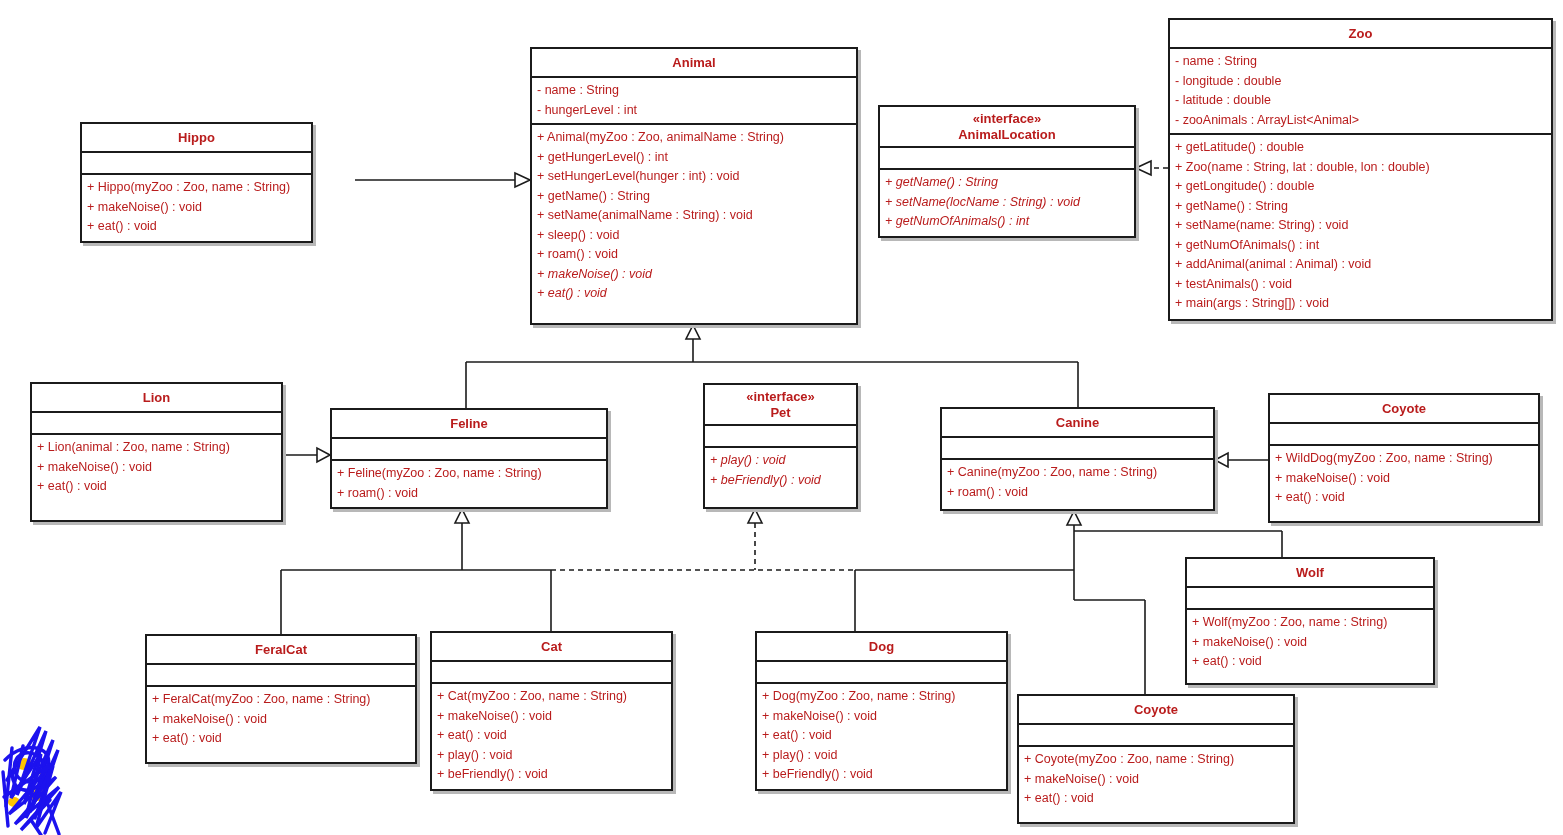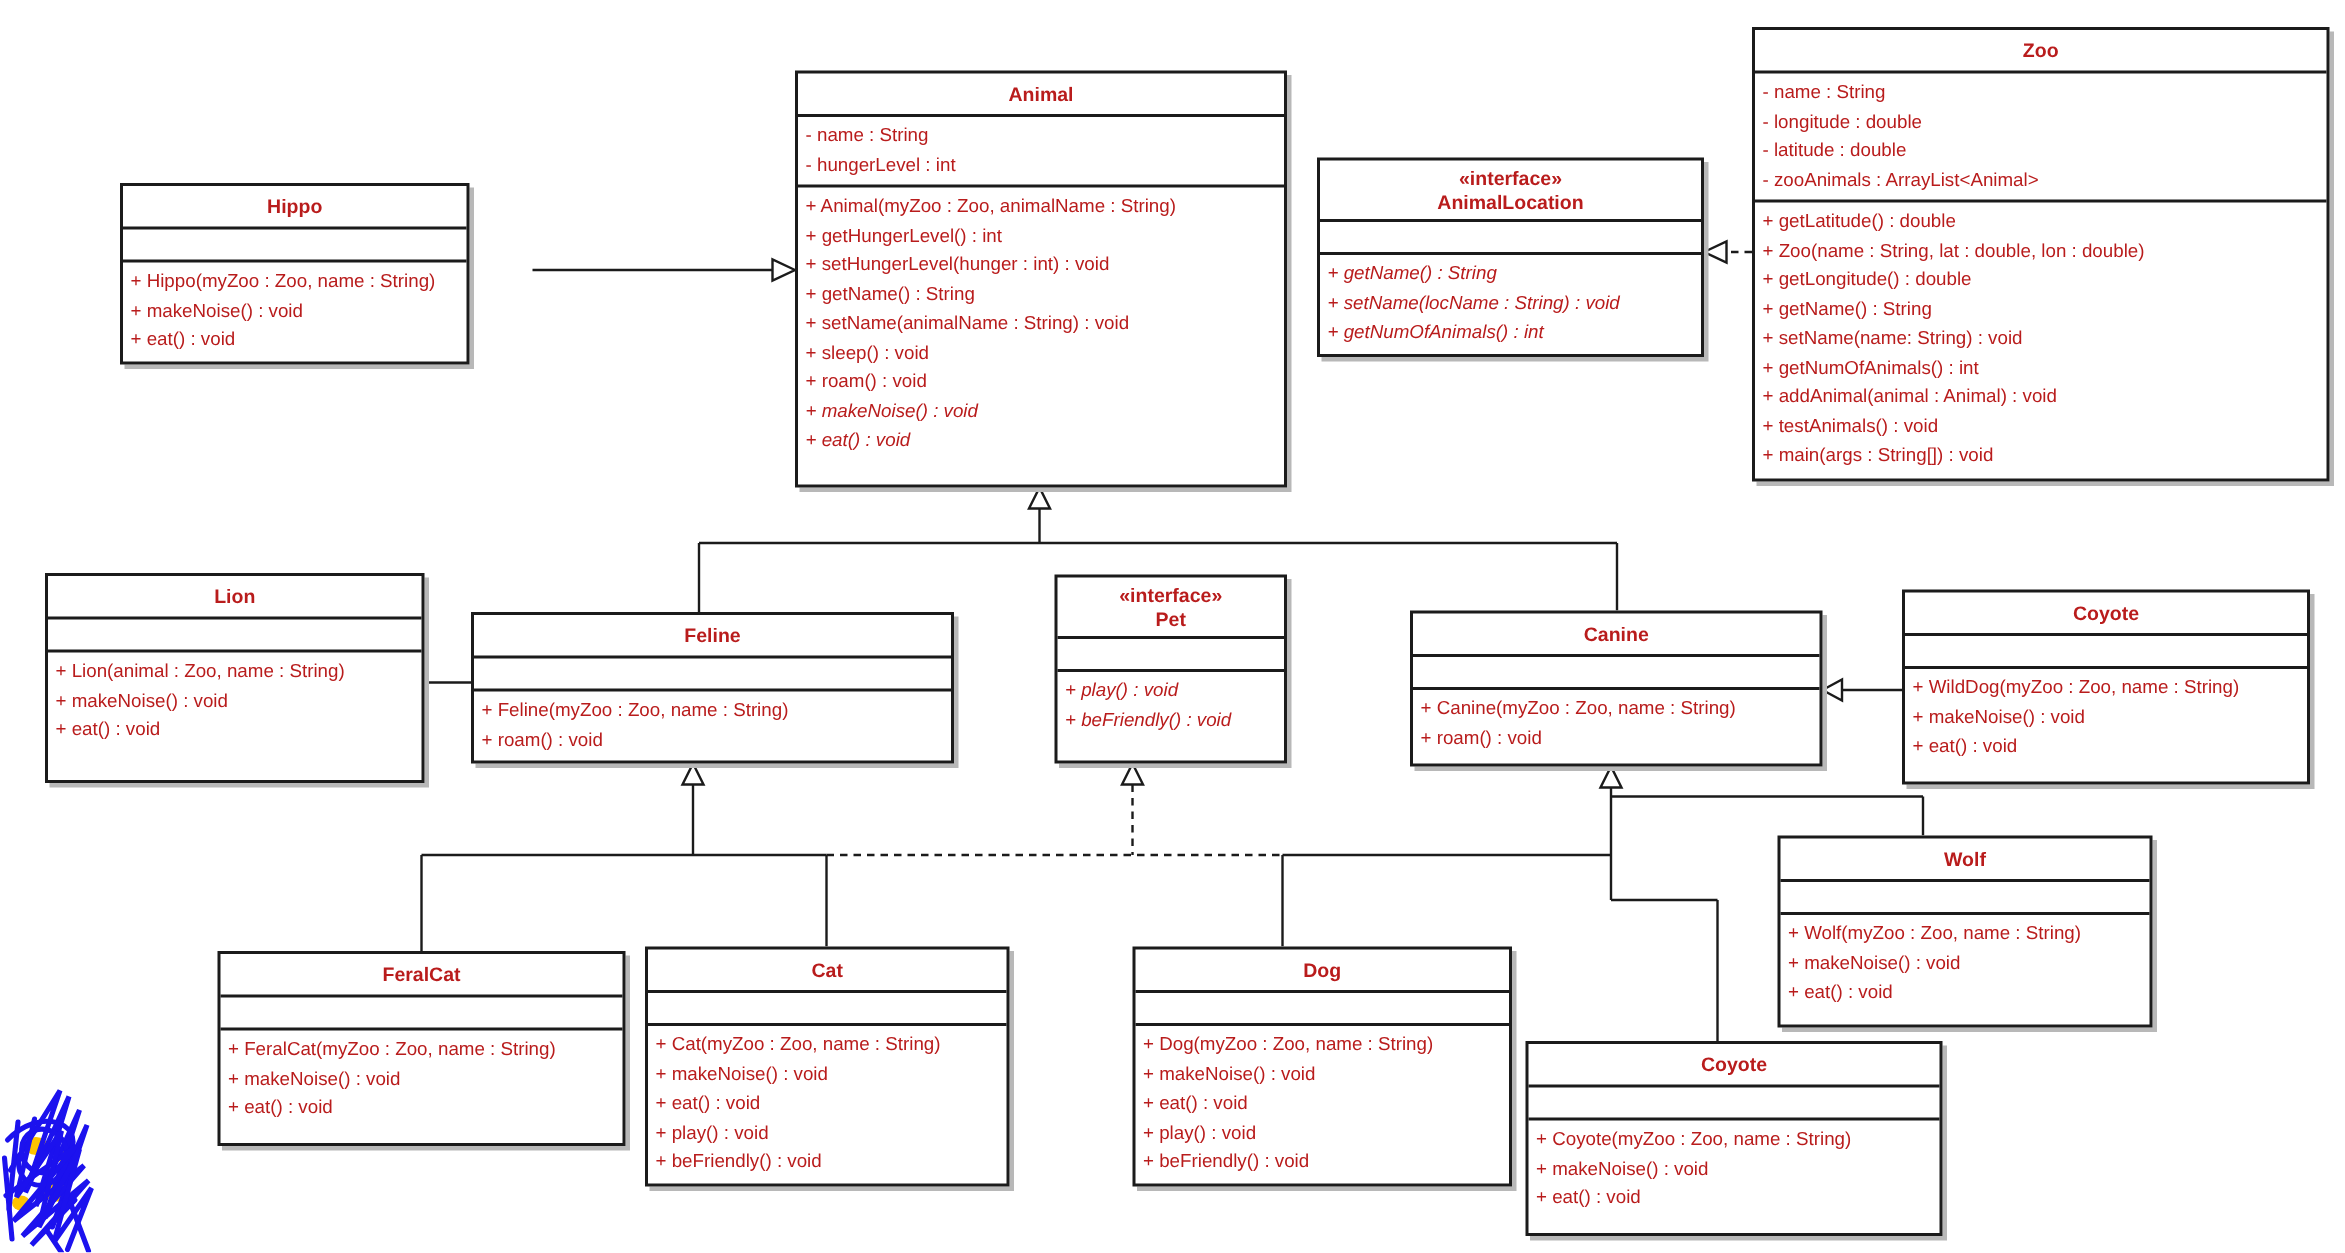--- a/index.html
+++ b/index.html
@@ -182,21 +182,21 @@
   <div class="uml" style="left:30px;top:382px;width:253px;min-height:140px">
     <div class="hdr"><span class="nm">Lion</span></div>
     <div class="attrs"></div>
     <div class="methods">
         <div class="member">+ Lion(animal : Zoo, name : String)</div>
         <div class="member">+ makeNoise() : void</div>
         <div class="member">+ eat() : void</div>
       </div>
   </div>
 
-  <div class="uml abstract" style="left:314px;top:408px;width:322px;min-height:101px">
+  <div class="uml abstract" style="left:330px;top:408px;width:278px;min-height:101px">
     <div class="hdr"><span class="nm">Feline</span></div>
     <div class="attrs"></div>
     <div class="methods">
         <div class="member">+ Feline(myZoo : Zoo, name : String)</div>
         <div class="member">+ roam() : void</div>
       </div>
   </div>
 
   <div class="uml iface" style="left:703px;top:383px;width:155px;min-height:126px">
     <div class="hdr" style="padding:4px 4px 3px">

